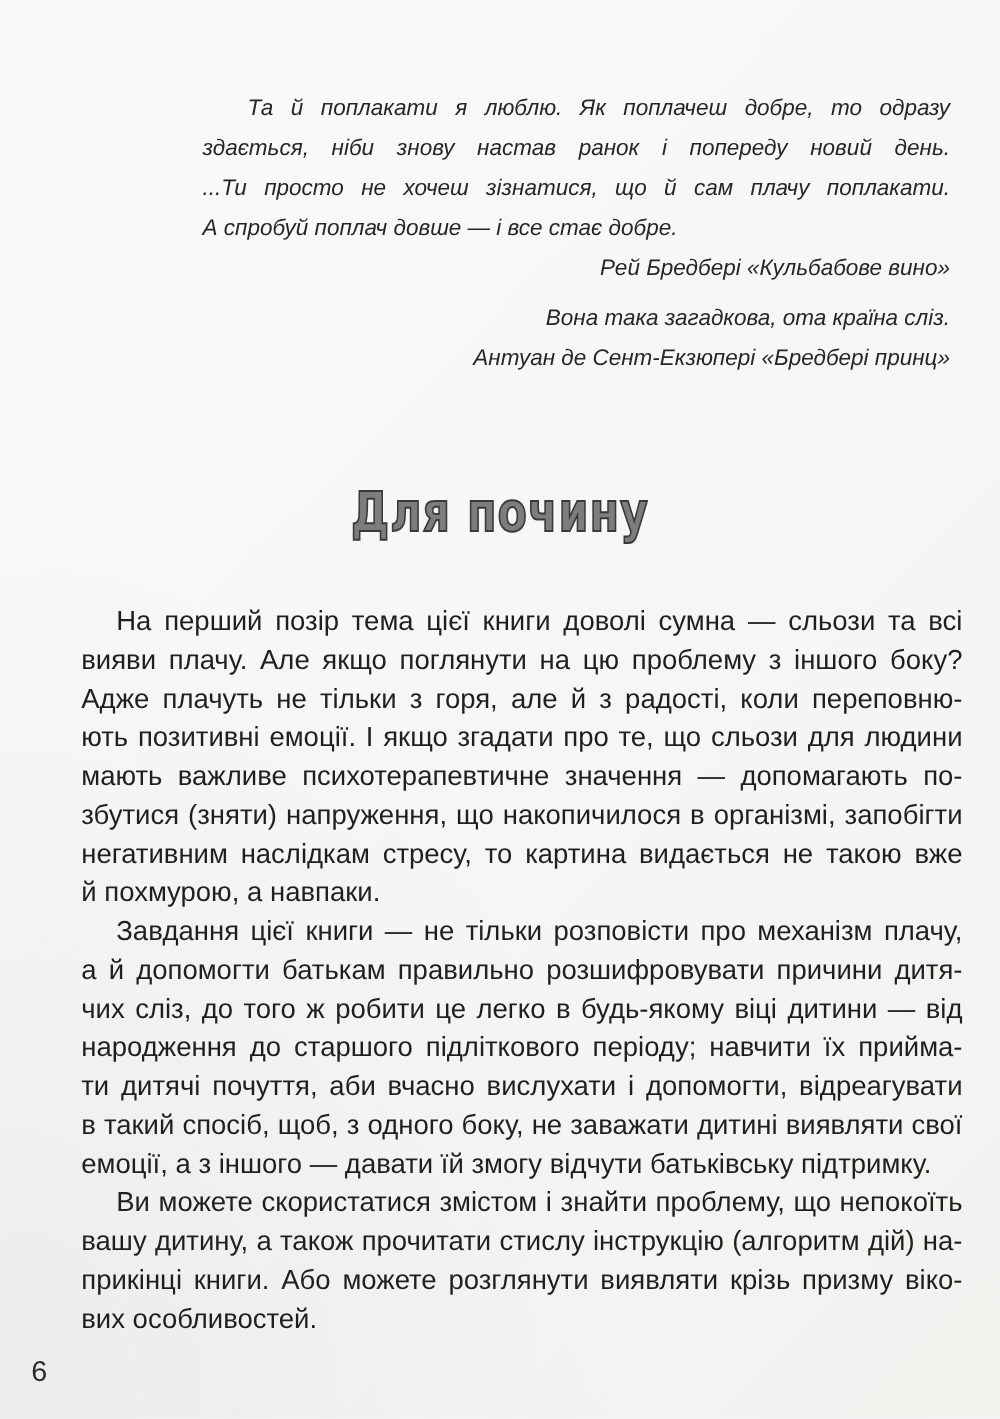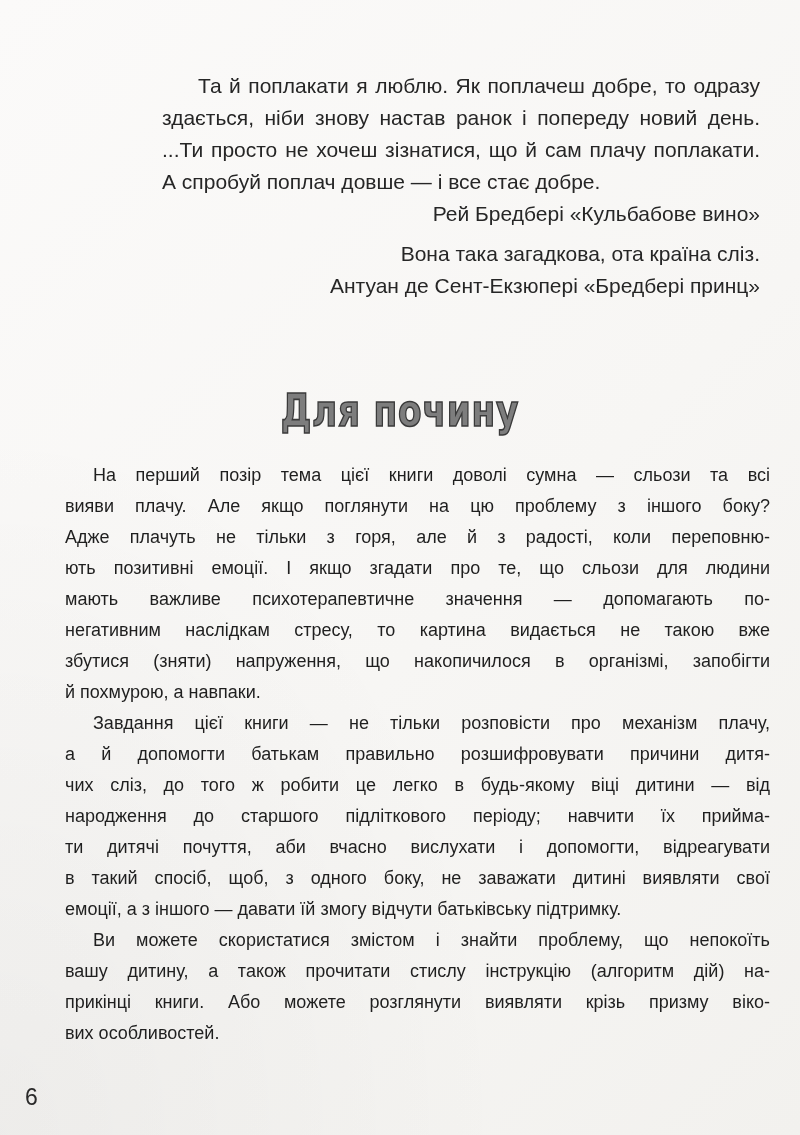--- a/index.html
+++ b/index.html
@@ -11,21 +11,22 @@
       linear-gradient(135deg,#fbfaf9 0%,#f7f6f4 55%,#f2f1ee 100%);
     font-family:"Liberation Sans",sans-serif;
     color:#222;
     overflow:hidden;
   }
 
   
   .epigraphs{
     position:absolute;
     top:70px;left:162px;width:598px;
-    font-size:21px;line-height:32px;
+    font-style:italic;
+    font-size:18px;line-height:32px;
     color:#262626;
   }
   .epigraph + .epigraph{margin-top:8px;}
   .line{text-align:justify;text-align-last:justify;}
   .line.last{text-align:left;text-align-last:auto;}
   .epigraph .line.first{text-indent:36px;text-align:right;}
   .attribution{text-align:right;}
 
   
   .chapter-title{
@@ -38,22 +39,22 @@
     color:#7d7d7d;
     -webkit-text-stroke:1.6px #3a3a3a;
     letter-spacing:1px;
     transform:scaleX(0.78);
     transform-origin:center;
   }
 
   
   .body-text{
     position:absolute;
-    top:460px;left:65px;width:705px;
-    font-size:18px;line-height:31px;
+    top:481px;left:65px;width:705px;
+    font-size:22px;line-height:31px;
     color:#1f1f1f;
   }
   .para .line.first{text-indent:28px;}
 
   .page-number{
     position:absolute;
     left:25px;top:1084px;
     font-size:23px;color:#2a2a2a;
   }
 </style>
@@ -82,22 +83,22 @@
 
   <div class="chapter-title">Для почину</div>
 
   <div class="body-text">
     <div class="para">
         <div class="line first">На перший позір тема цієї книги доволі сумна — сльози та всі</div>
         <div class="line">вияви плачу. Але якщо поглянути на цю проблему з іншого боку?</div>
         <div class="line">Адже плачуть не тільки з горя, але й з радості, коли переповню-</div>
         <div class="line">ють позитивні емоції. І якщо згадати про те, що сльози для людини</div>
         <div class="line">мають важливе психотерапевтичне значення — допомагають по-</div>
+        <div class="line">збутися (зняти) напруження, що накопичилося в організмі, запобігти</div>
         <div class="line">негативним наслідкам стресу, то картина видається не такою вже</div>
-        <div class="line">збутися (зняти) напруження, що накопичилося в організмі, запобігти</div>
         <div class="line last">й похмурою, а навпаки.</div>
       </div>
     <div class="para">
         <div class="line first">Завдання цієї книги — не тільки розповісти про механізм плачу,</div>
         <div class="line">а й допомогти батькам правильно розшифровувати причини дитя-</div>
         <div class="line">чих сліз, до того ж робити це легко в будь-якому віці дитини — від</div>
         <div class="line">народження до старшого підліткового періоду; навчити їх прийма-</div>
         <div class="line">ти дитячі почуття, аби вчасно вислухати і допомогти, відреагувати</div>
         <div class="line">в такий спосіб, щоб, з одного боку, не заважати дитині виявляти свої</div>
         <div class="line last">емоції, а з іншого — давати їй змогу відчути батьківську підтримку.</div>

